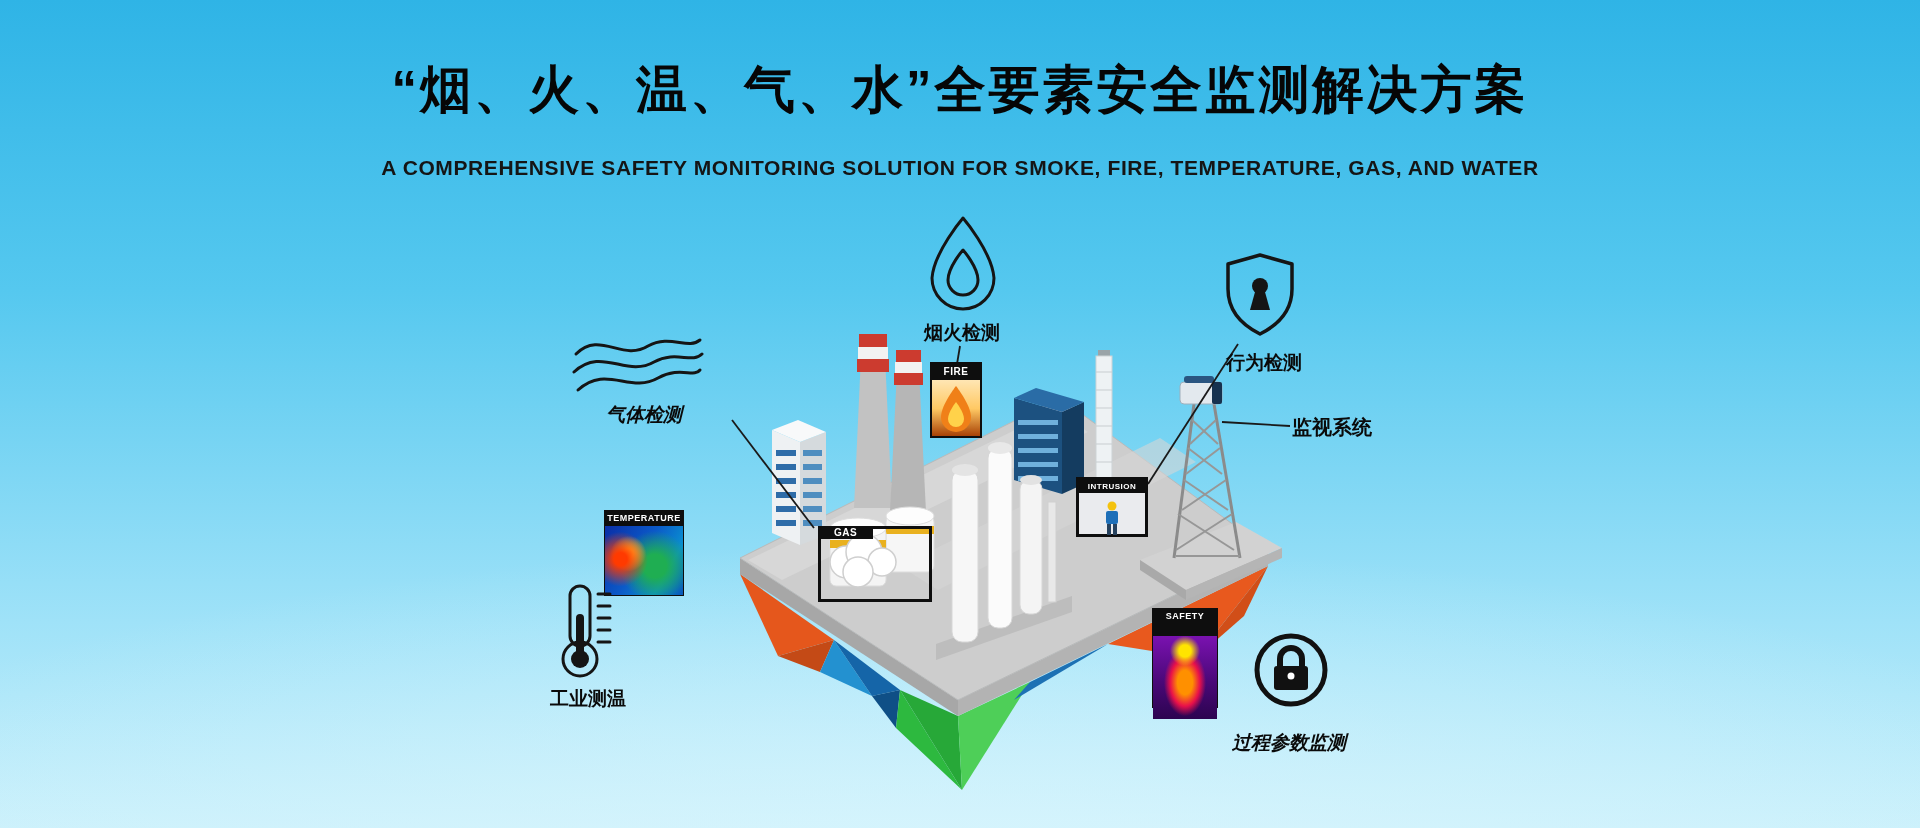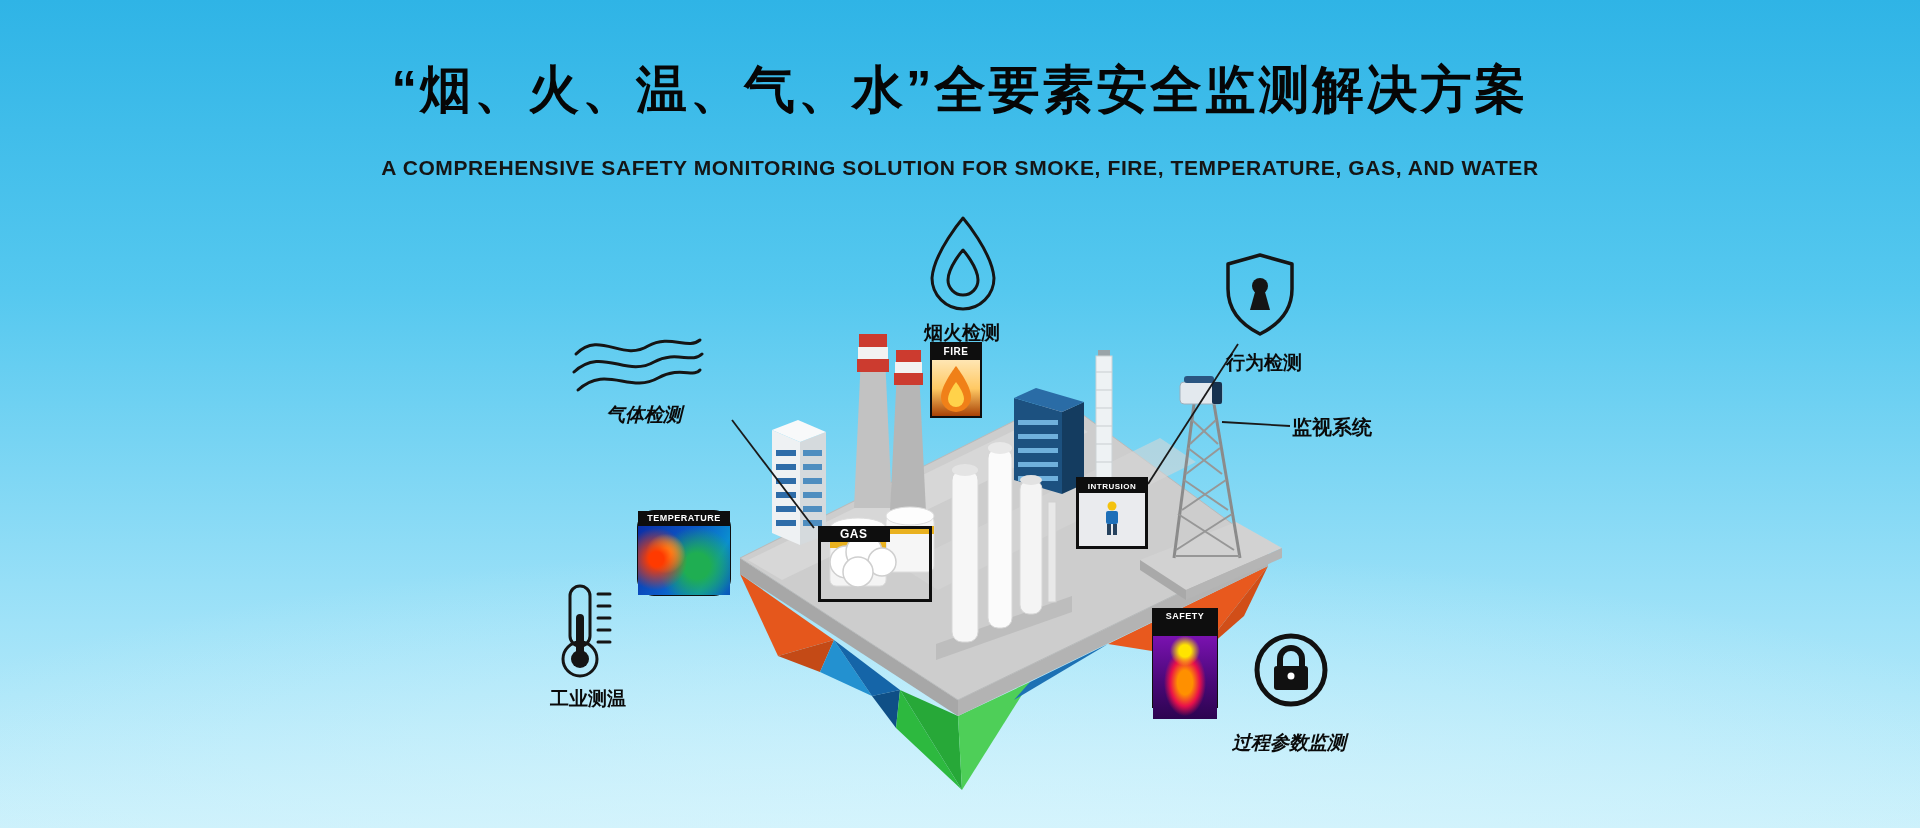--- a/index.html
+++ b/index.html
@@ -31,36 +31,36 @@
   .co-shield-label{left:1264px;top:350px;}
   .co-surv-label{left:1292px;top:414px;text-align:left;}
   .co-surv-label .label{font-size:20px;}
   .co-thermo-icon{left:556px;top:582px;}
   .co-thermo-label{left:588px;top:686px;}
   .co-lock-icon{left:1252px;top:630px;}
   .co-lock-label{left:1289px;top:730px;font-style:italic;}
   
   .tag-box{position:absolute;border:2px solid #0e0e0e;box-sizing:border-box;background:transparent;}
   .tag-head{background:#0e0e0e;color:#ffffff;text-align:center;font-weight:700;letter-spacing:.5px;}
-  .tag-fire{left:930px;top:342px;width:52px;height:76px;background:linear-gradient(180deg,#fff6e0 0%,#ffc964 62%,#a84206 100%);}
+  .tag-fire{left:930px;top:362px;width:52px;height:76px;background:linear-gradient(180deg,#fff6e0 0%,#ffc964 62%,#a84206 100%);}
   .tag-fire .tag-head{font-size:10px;height:16px;line-height:16px;}
   .tag-fire svg{display:block;margin:4px auto 0;}
-  .tag-temp{left:637px;top:510px;width:94px;height:86px;border-width:1px;border-radius:17px;}
+  .tag-temp{left:604px;top:510px;width:80px;height:86px;border-width:1px;}
   .tag-temp .tag-head{font-size:9px;height:15px;line-height:15px;}
   .tag-temp .thermal{
     width:100%;height:69px;
     background:
       radial-gradient(circle at 20% 48%, #ff3a00 0 9%, rgba(255,58,0,0) 38%),
       radial-gradient(circle at 30% 40%, #ffe13a 0 7%, rgba(255,225,58,0) 26%),
       radial-gradient(circle at 64% 58%, #1fae52 0 18%, rgba(31,174,82,0) 55%),
       linear-gradient(120deg,#0a2ea6 0%,#0b59c8 45%,#0a8fd0 75%,#0a56b8 100%);
   }
   .tag-gas{left:818px;top:526px;width:114px;height:76px;border-width:3px;}
-  .tag-gas .tag-head{position:absolute;left:-3px;top:-3px;font-size:12px;padding:1px 22px;}
-  .tag-intrusion{left:1076px;top:477px;width:72px;height:72px;border-width:3px;background:rgba(238,240,243,.85);}
+  .tag-gas .tag-head{position:absolute;left:-3px;top:-3px;font-size:10px;padding:1px 16px;}
+  .tag-intrusion{left:1076px;top:477px;width:72px;height:60px;border-width:3px;background:rgba(238,240,243,.85);}
   .tag-intrusion .tag-head{font-size:8px;height:13px;line-height:13px;}
   .tag-intrusion svg{display:block;margin:8px auto 0;}
   .tag-safety{left:1152px;top:608px;width:66px;height:100px;border-width:1px;}
   .tag-safety .tag-head{font-size:9px;height:27px;line-height:15px;}
   .tag-safety .thermal{
     width:100%;height:83px;
     background:
       radial-gradient(circle at 50% 18%, #ffe400 0 8%, rgba(255,228,0,0) 20%),
       radial-gradient(ellipse 42% 52% at 50% 56%, #ff9000 0 28%, #e8104a 55%, rgba(232,16,74,0) 78%),
       linear-gradient(180deg,#7a12b0 0%,#4a0878 55%,#2c0450 100%);

